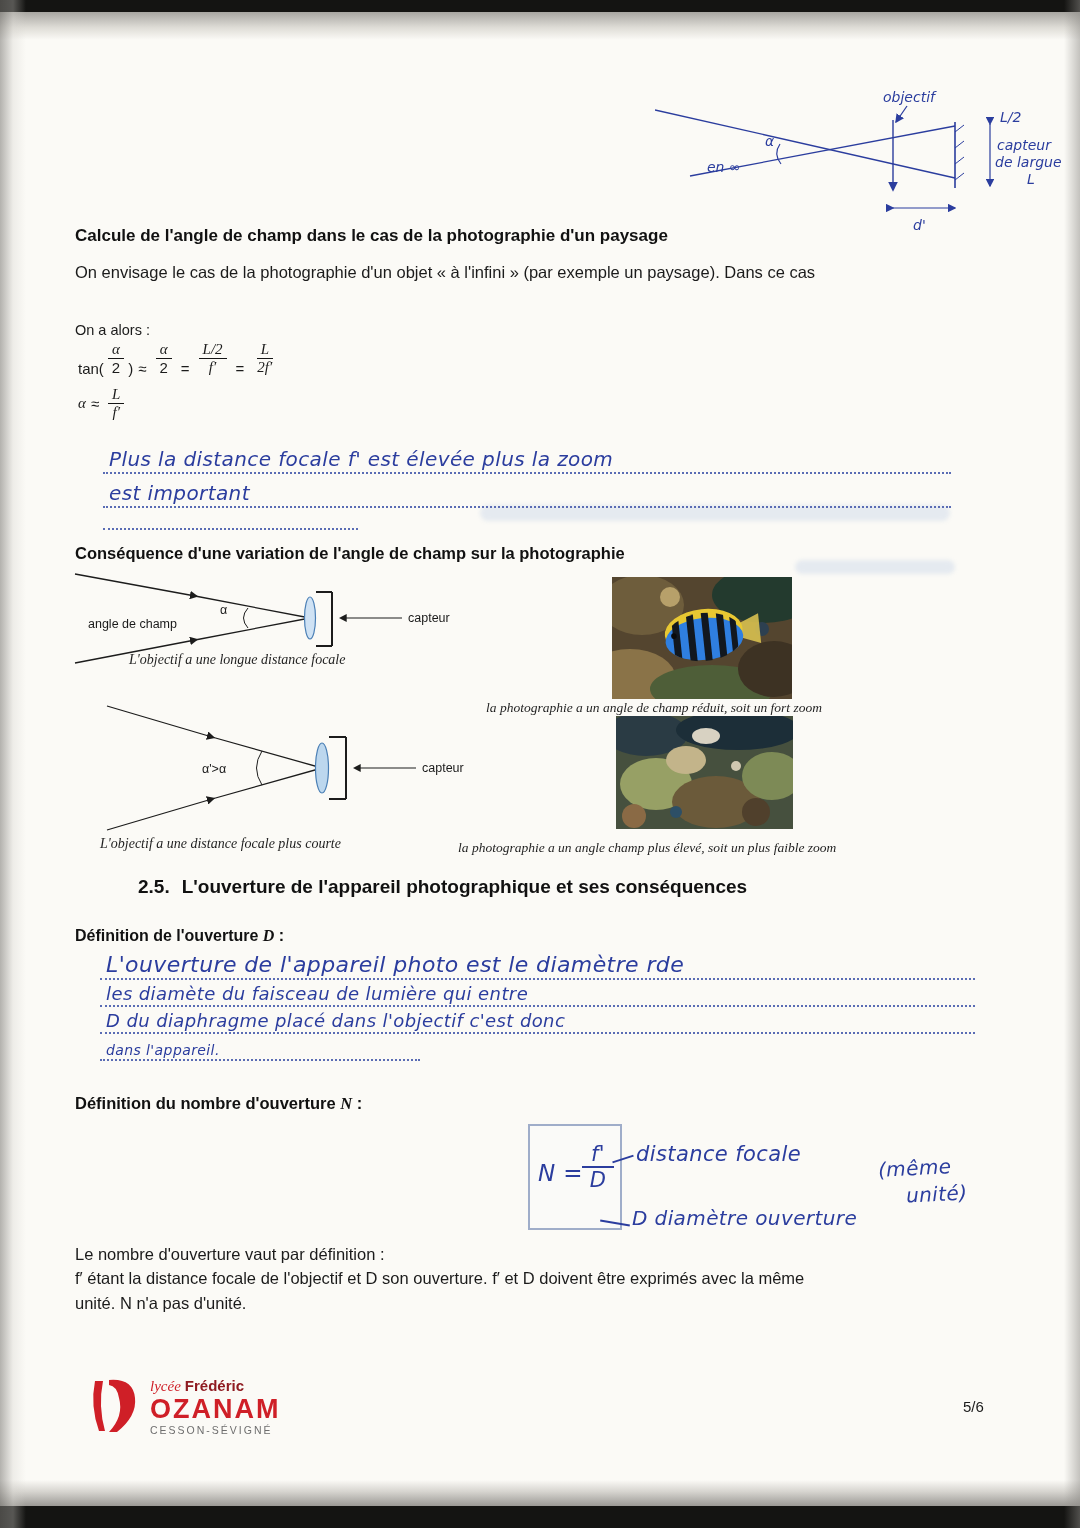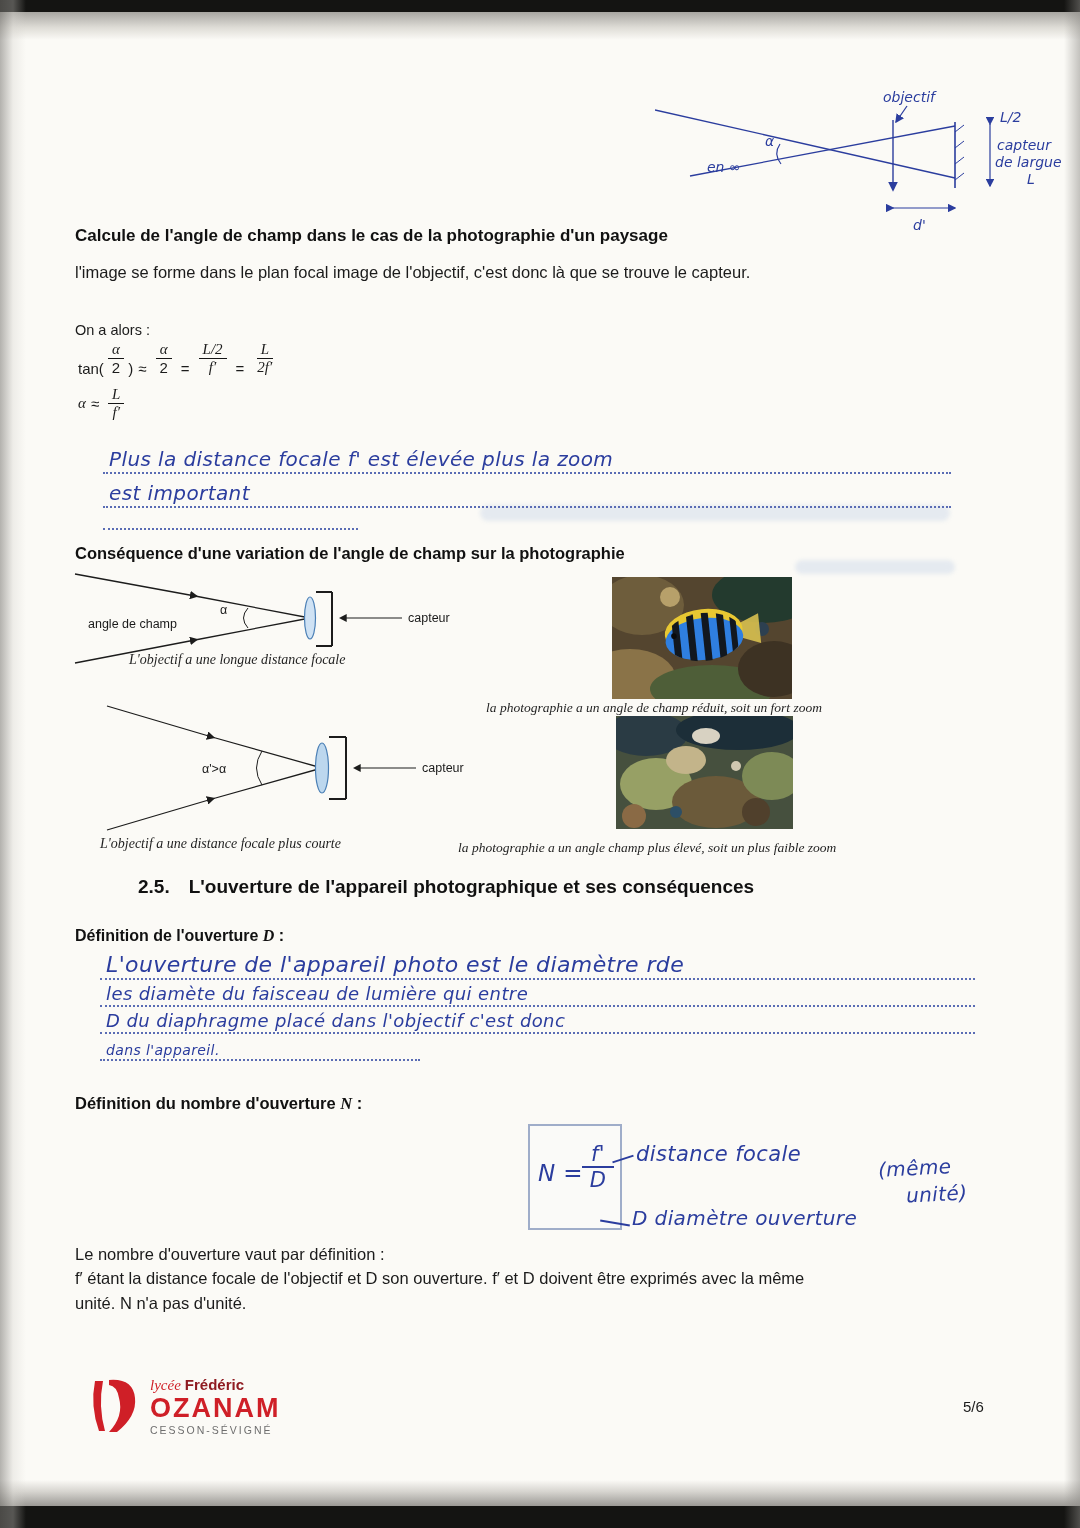--- a/index.html
+++ b/index.html
@@ -34,21 +34,21 @@
   .hand{font-family:"DejaVu Sans",sans-serif;font-style:italic;color:#2b3d9e;letter-spacing:.4px}
   .hw-line{border-bottom:2px dotted #5a6cb4;display:flex;align-items:flex-end;padding:0 4px 1px 6px}
   .caption{font-family:"Liberation Serif",serif;font-style:italic;font-size:14px;color:#1f1f1f}
   .pcaption{font-family:"Liberation Serif",serif;font-style:italic;font-size:13.5px;color:#1f1f1f}
   .smudge{background:rgba(110,150,210,.15);filter:blur(2px);border-radius:8px}
   .dg-text{font-size:12.5px;fill:#1a1a1a;font-family:"Liberation Sans",sans-serif}
   .sk-text{font-size:14px;fill:#2b3d9e;font-style:italic;font-family:"DejaVu Sans",sans-serif}
   #fbox{border:2px solid #9fadc9;background:rgba(250,250,253,.4)}
   .connector{border-top:2px solid #2b3d9e}
   
-  #logo{display:flex;gap:10px;align-items:center}
+  #logo{display:flex;gap:10px;align-items:flex-end}
   .logo-line1{font-size:15px}
   .logo-lycee{font-family:"Liberation Serif",serif;font-style:italic;color:#cf1f27}
   .logo-frederic{font-weight:700;color:#8f1b21;margin-left:4px}
   .logo-name{font-size:27px;font-weight:700;color:#cf1f27;letter-spacing:2px;line-height:1.05}
   .logo-city{font-size:10.5px;color:#6e6e6e;letter-spacing:2px;margin-top:1px}
 </style>
 </head>
 <body>
 
 <div class="band" id="band-top"></div>
@@ -81,21 +81,21 @@
   <text x="345" y="42" class="sk-text">L/2</text>
   <text x="342" y="70" class="sk-text">capteur</text>
   <text x="340" y="87" class="sk-text">de largue</text>
   <text x="372" y="104" class="sk-text">L</text>
   <line x1="238" y1="128" x2="300" y2="128" stroke="#2b3d9e" stroke-width="1.2" marker-start="url(#ahb)" marker-end="url(#ahb)"></line>
   <text x="258" y="150" class="sk-text">d'</text>
 </svg>
 
 <div class="abs h1" style="left:75px;top:226px">Calcule de l'angle de champ dans le cas de la photographie d'un paysage</div>
 <div class="abs body-t" style="left:75px;top:260px;width:965px">
-  <div>l'image se forme dans le plan focal image de l'objectif, c'est donc là que se trouve le capteur.</div>
+  <div>On envisage le cas de la photographie d'un objet « à l'infini » (par exemple un paysage). Dans ce cas</div>
 </div>
 <div class="abs small-t" style="left:75px;top:322px">On a alors :</div>
 
 <div class="abs" id="formula1" style="left:78px;top:341px;font-size:15px;display:flex;align-items:flex-end">
   <span>tan(</span>
   <span class="frac">
     <span class="num mi">α</span>
     <span class="den">2</span>
   </span>
   <span>)</span>
@@ -207,21 +207,21 @@
   <ellipse cx="156" cy="60" rx="30" ry="24" fill="#7d8a56"></ellipse>
   <ellipse cx="70" cy="44" rx="20" ry="14" fill="#c3b48a"></ellipse>
   <circle cx="140" cy="96" r="14" fill="#50402c"></circle>
   <circle cx="18" cy="100" r="12" fill="#8a6a45"></circle>
   <ellipse cx="90" cy="20" rx="14" ry="8" fill="#d8d2c2"></ellipse>
   <circle cx="60" cy="96" r="6" fill="#2d4f66"></circle>
   <circle cx="120" cy="50" r="5" fill="#d0c8b0"></circle>
 </svg>
 <div class="abs pcaption" style="left:458px;top:840px;width:480px">la photographie a un angle champ plus élevé, soit un plus faible zoom</div>
 
-<div class="abs h2" style="left:138px;top:876px;display:flex;gap:19px">
+<div class="abs h2" style="left:138px;top:876px;display:flex;gap:12px">
   <span>2.5.</span>
   <span>L'ouverture de l'appareil photographique et ses conséquences</span>
 </div>
 
 <div class="abs h1" style="left:75px;top:927px;font-size:16px">
   <span>Définition de l'ouverture </span><span class="defvar">D</span><span> :</span>
 </div>
 
 <div class="abs" style="left:100px;top:952px;width:875px">
   <div class="hw-line hand" style="height:28px;font-size:22px">L'ouverture de l'appareil photo est le diamètre rde</div>

